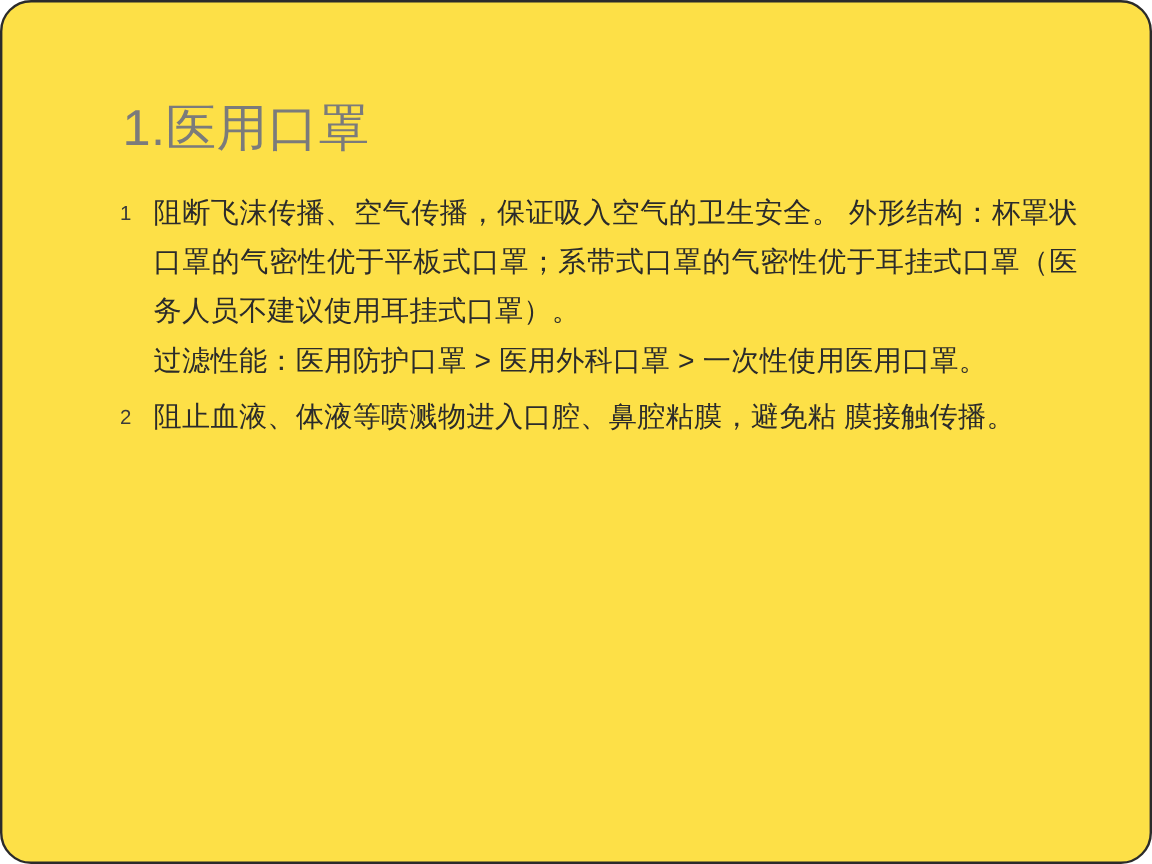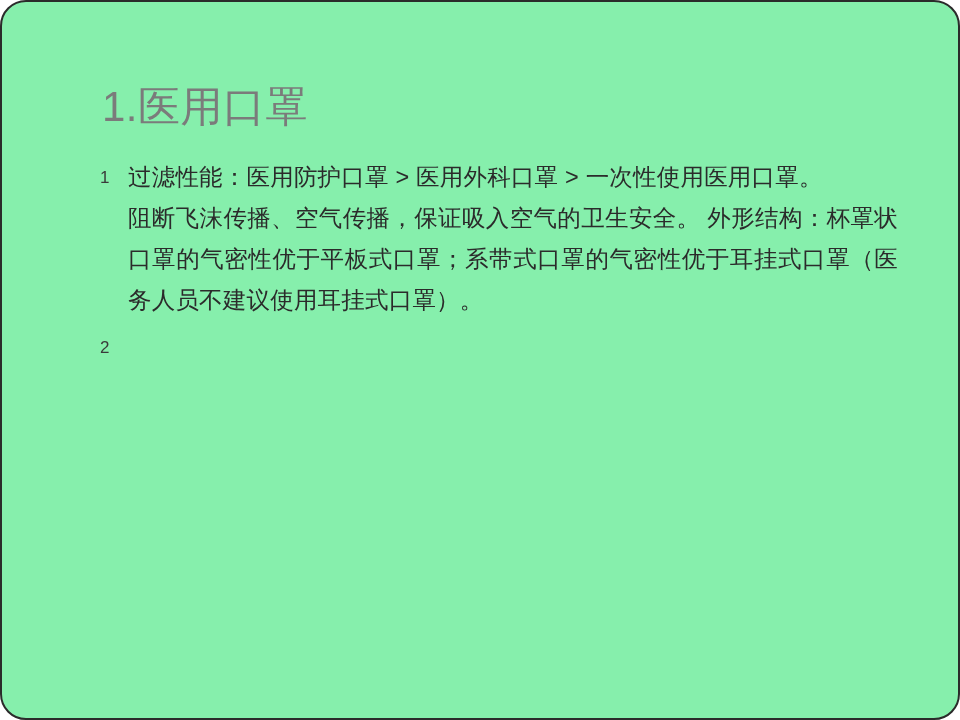--- a/index.html
+++ b/index.html
@@ -11,21 +11,21 @@
     height: 720px;
     background: #ffffff;
     font-family: "Liberation Sans", sans-serif;
     overflow: hidden;
   }
   .slide {
     position: relative;
     width: 960px;
     height: 720px;
     box-sizing: border-box;
-    background: #86efac;
+    background: #fde047;
     border: 2px solid #2b2b2b;
     border-radius: 26px;
     overflow: hidden;
   }
   .slide-title {
     position: absolute;
     left: 100px;
     top: 80px;
     font-size: 42px;
     line-height: 1.2;
@@ -72,25 +72,26 @@
 
 <div class="slide">
 
   <div class="slide-title">1.医用口罩</div>
 
   <div class="content">
 
     <div class="bullet">
       <div class="bullet-num">1</div>
       <div class="bullet-text">
+        <span class="para">阻断飞沫传播、空气传播，保证吸入空气的卫生安全。 外形结构：杯罩状口罩的气密性优于平板式口罩；系带式口罩的气密性优于耳挂式口罩（医务人员不建议使用耳挂式口罩）。</span>
         <span class="para">过滤性能：医用防护口罩 &gt; 医用外科口罩 &gt; 一次性使用医用口罩。</span>
-        <span class="para">阻断飞沫传播、空气传播，保证吸入空气的卫生安全。 外形结构：杯罩状口罩的气密性优于平板式口罩；系带式口罩的气密性优于耳挂式口罩（医务人员不建议使用耳挂式口罩）。</span>
       </div>
     </div>
 
     <div class="bullet">
       <div class="bullet-num">2</div>
       <div class="bullet-text">
+        <span class="para">阻止血液、体液等喷溅物进入口腔、鼻腔粘膜，避免粘 膜接触传播。</span>
       </div>
     </div>
 
   </div>
 </div>
 
 </body></html>

